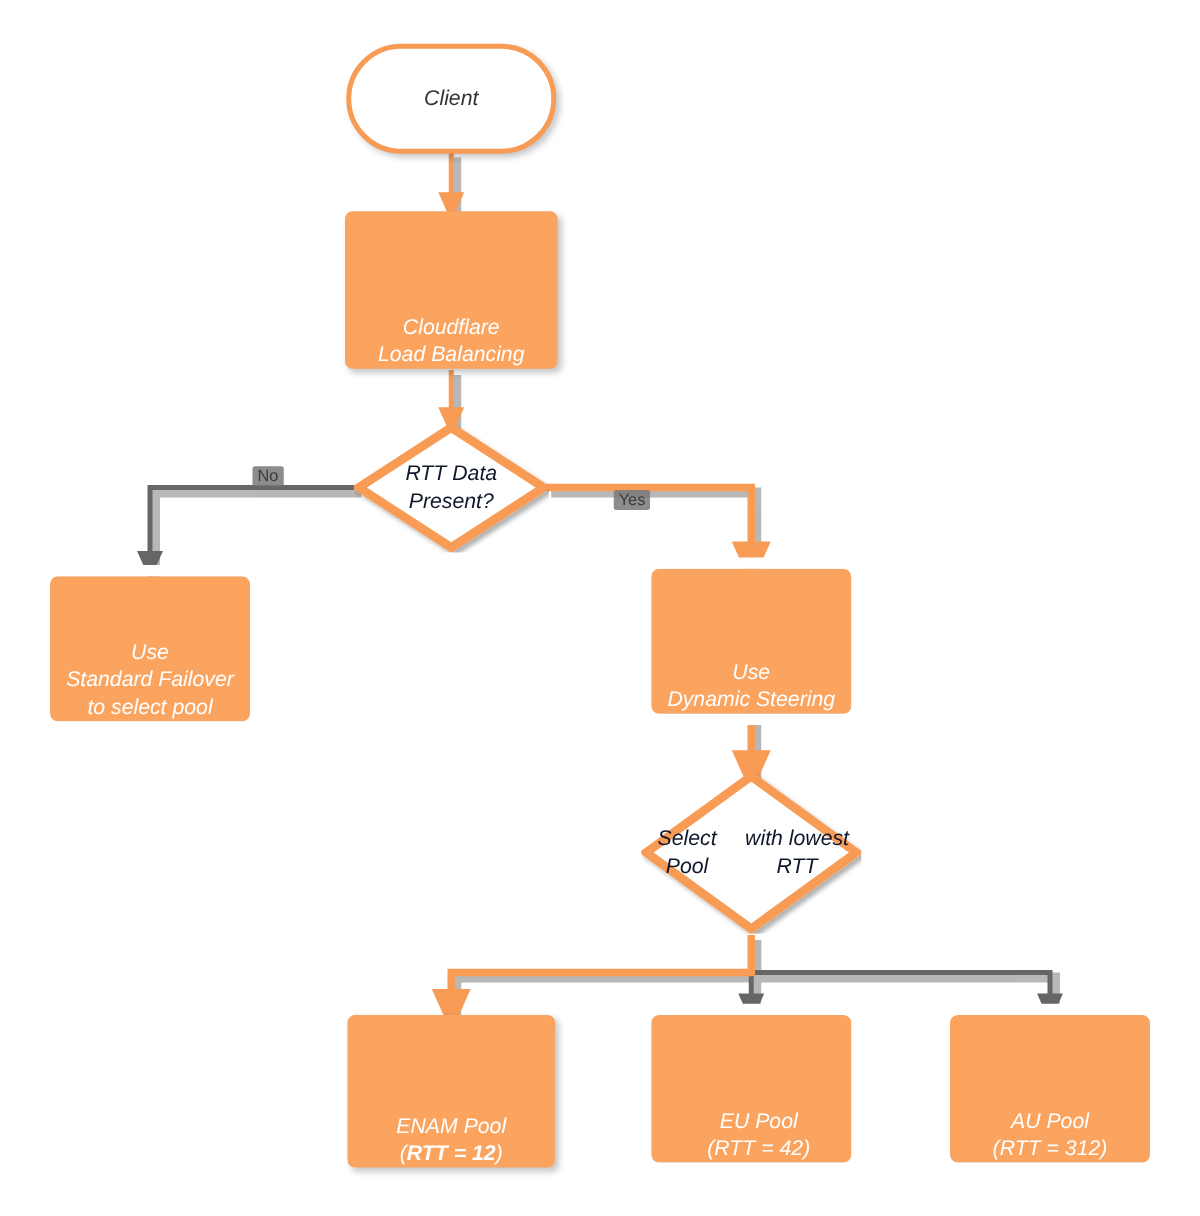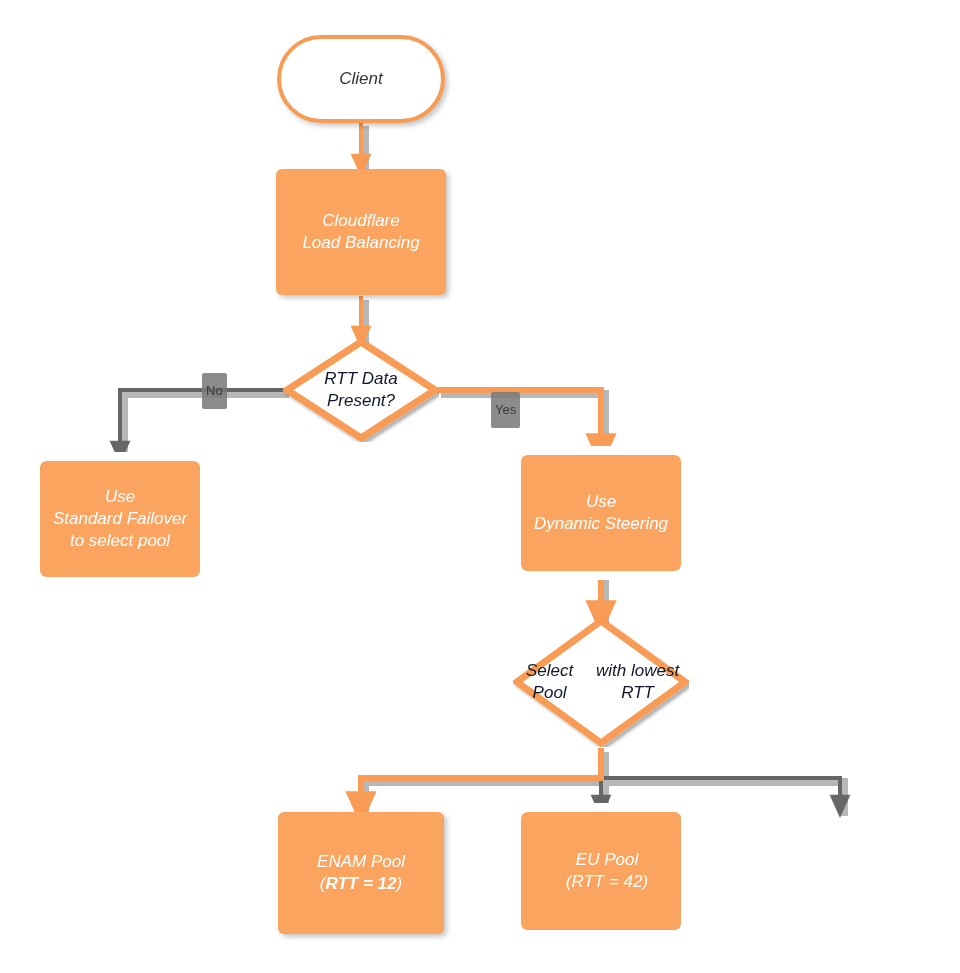--- a/index.html
+++ b/index.html
@@ -41,20 +41,21 @@
     box-shadow: 3px 3px 5px rgba(0,0,0,0.22);
   }
   
   .node.process {
     background: #faa460;
     border: none;
     border-radius: 6px;
     color: #ffffff;
     font-size: 17px;
     box-shadow: 3px 3px 5px rgba(0,0,0,0.22);
+    justify-content: flex-end;
   }
   .node.process.framed {
     outline: 9px solid #ffffff;
   }
   
   .node.decision {
     background: transparent;
     border: none;
     color: #0f172a;
     font-size: 17px;
@@ -68,21 +69,21 @@
   .decision .dlabel {
     position: relative;
     z-index: 2;
   }
   .edge-label {
     position: absolute;
     font-family: "Liberation Sans", sans-serif;
     font-size: 13px;
     color: #3a3a3a;
     background: rgba(120,120,120,0.85);
-    padding: 11px 4px;
+    padding: 1px 4px;
     border-radius: 2px;
     line-height: 1.1;
     white-space: nowrap;
   }
   .n-line2 { display: block; }
   .bold { font-weight: bold; margin-top: 33px; }
 </style>
 </head>
 <body>
 
@@ -181,14 +182,18 @@
   <div class="node process" style="left:278px; top:812px; width:166px; height:122px; flex-direction:column;">
     <span>ENAM Pool</span>
     <span class="n-line2"><span>(</span><span class="bold">RTT = 12</span><span>)</span></span>
   </div>
 
   <div class="node process framed" style="left:521px; top:812px; width:160px; height:118px; flex-direction:column;padding-left:12px;">
     <span>EU Pool</span>
     <span class="n-line2"><span>(</span><span class="bold"></span><span>RTT = 42)</span></span>
   </div>
 
+  <div class="node process framed" style="left:760px; top:812px; width:160px; height:118px; flex-direction:column;">
+    <span>AU Pool</span>
+    <span class="n-line2"><span>(</span><span class="bold"></span><span>RTT = 312)</span></span>
+  </div>
 
 </div>
 
 </body></html>

